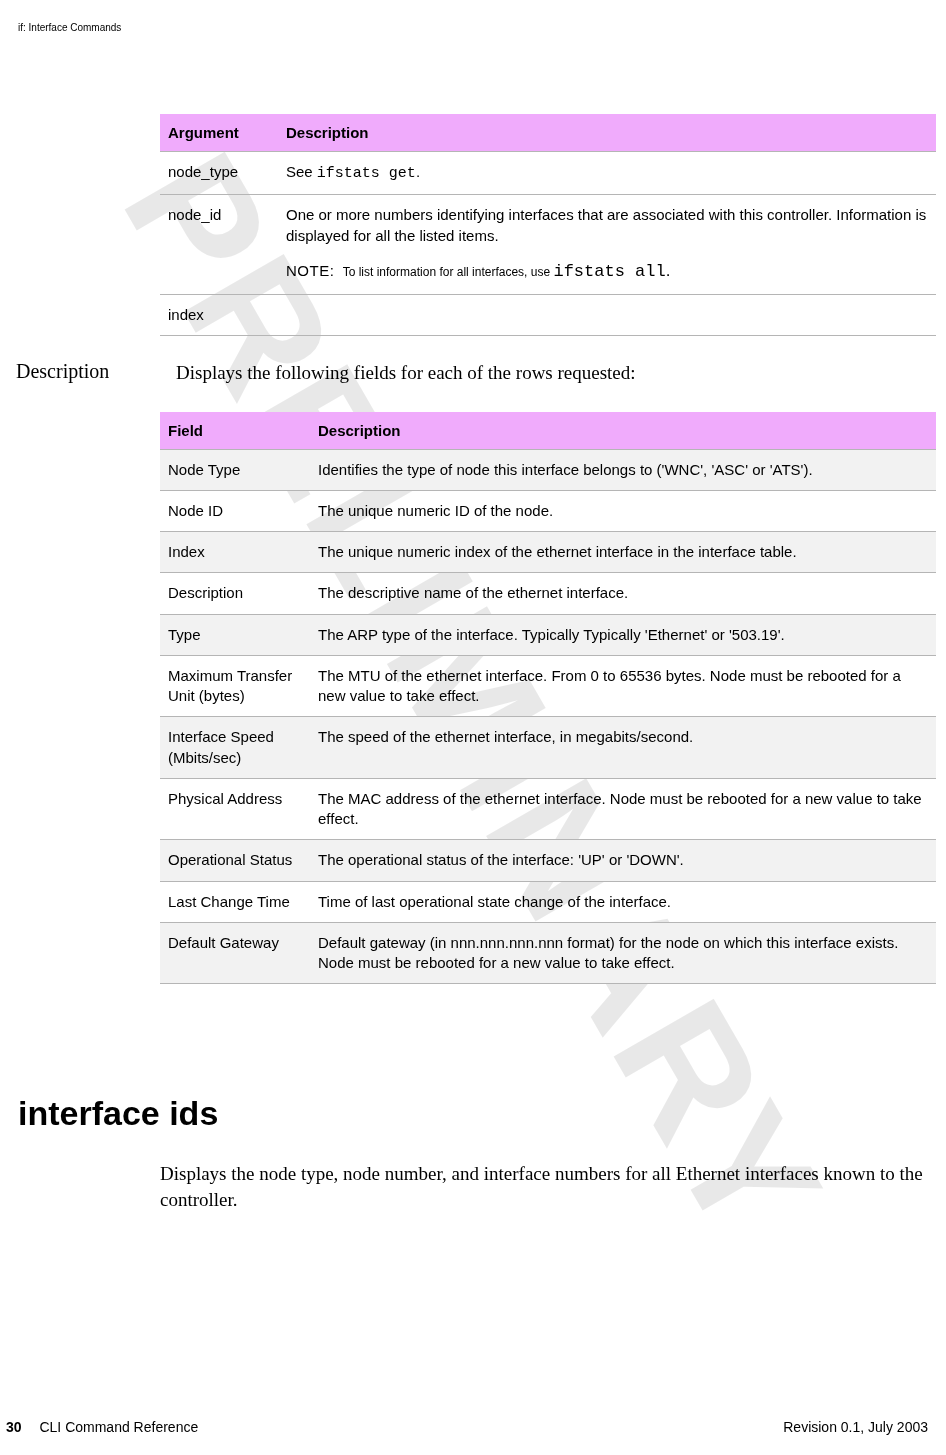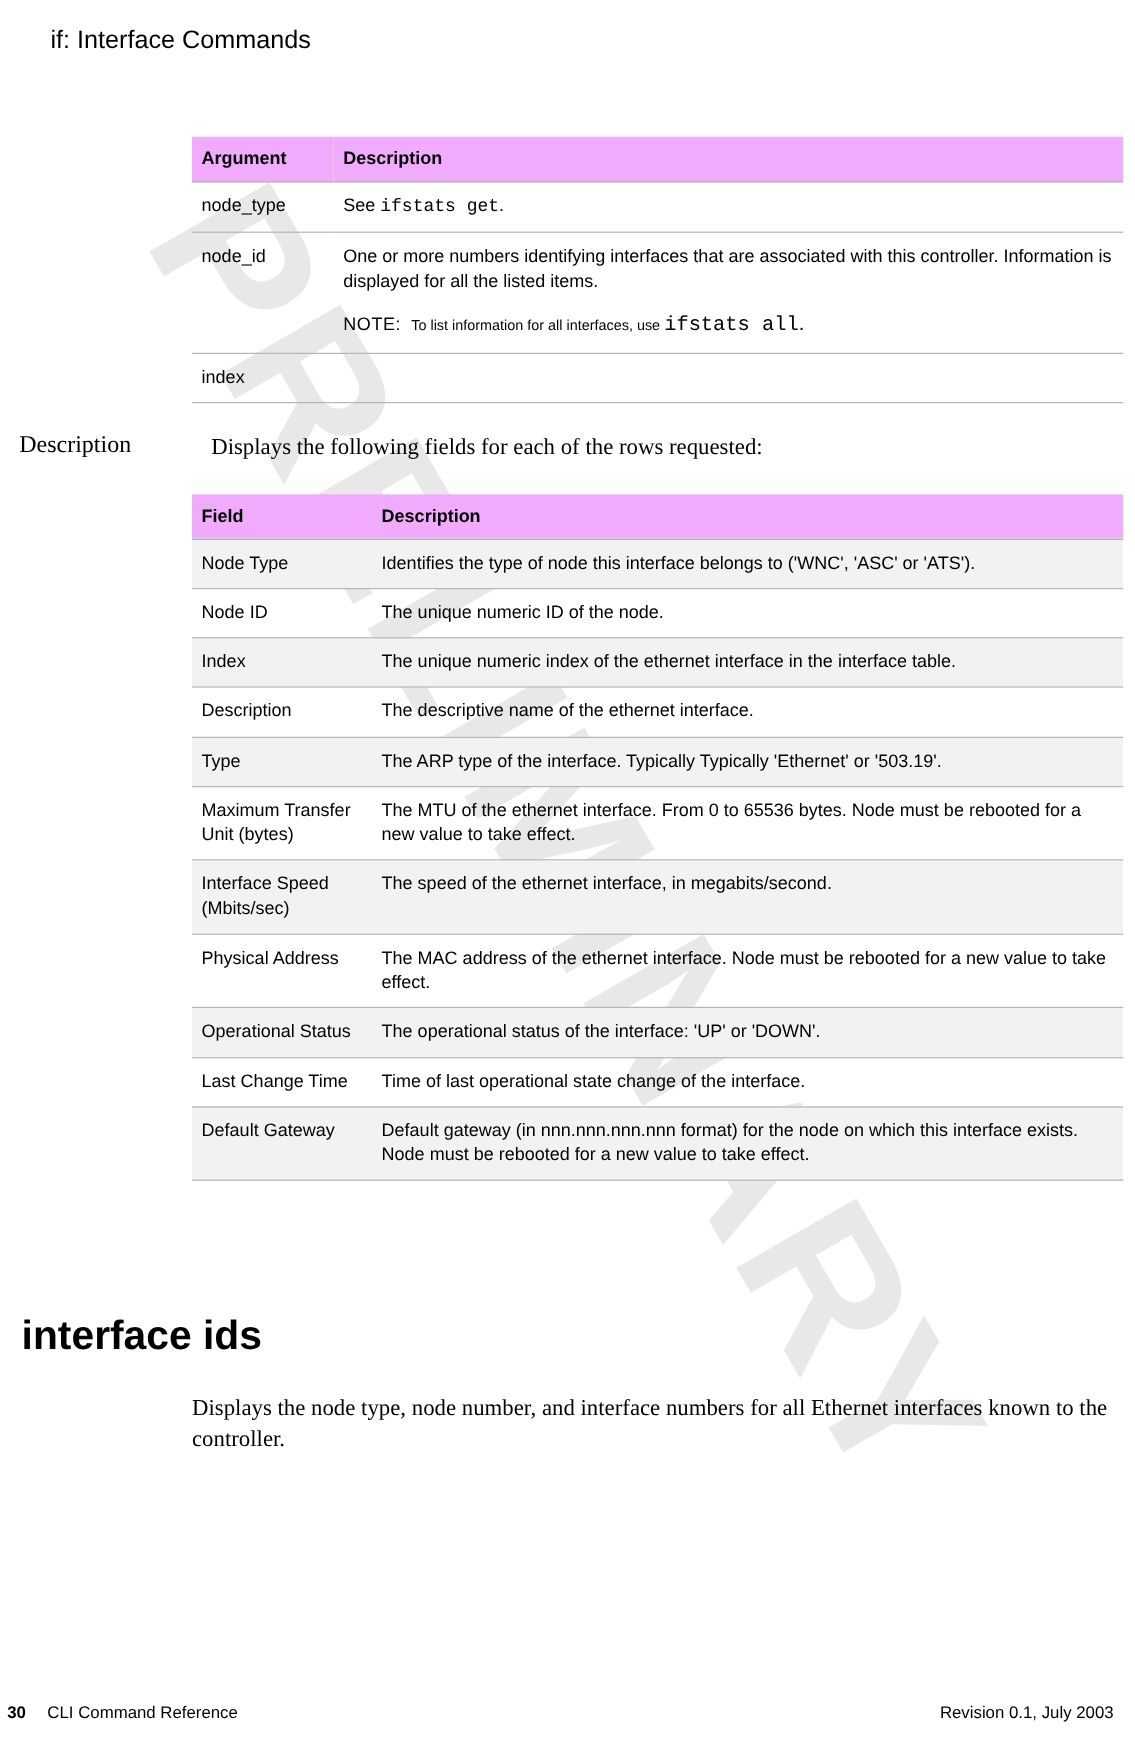--- a/index.html
+++ b/index.html
@@ -24,22 +24,21 @@
     color: rgba(0,0,0,0.09);
     letter-spacing: 6px;
     white-space: nowrap;
     font-family: Arial, Helvetica, sans-serif;
     pointer-events: none;
   }
   .header-running {
     position: absolute;
     top: 22px;
     left: 18px;
-    font-size: 21px;
-    margin-left: 24px;
+    font-size: 10px;
   }
   .content {
     position: absolute;
     top: 114px;
     left: 0;
     right: 0;
     padding-left: 160px;
     padding-right: 18px;
   }
   table.arg, table.field {

